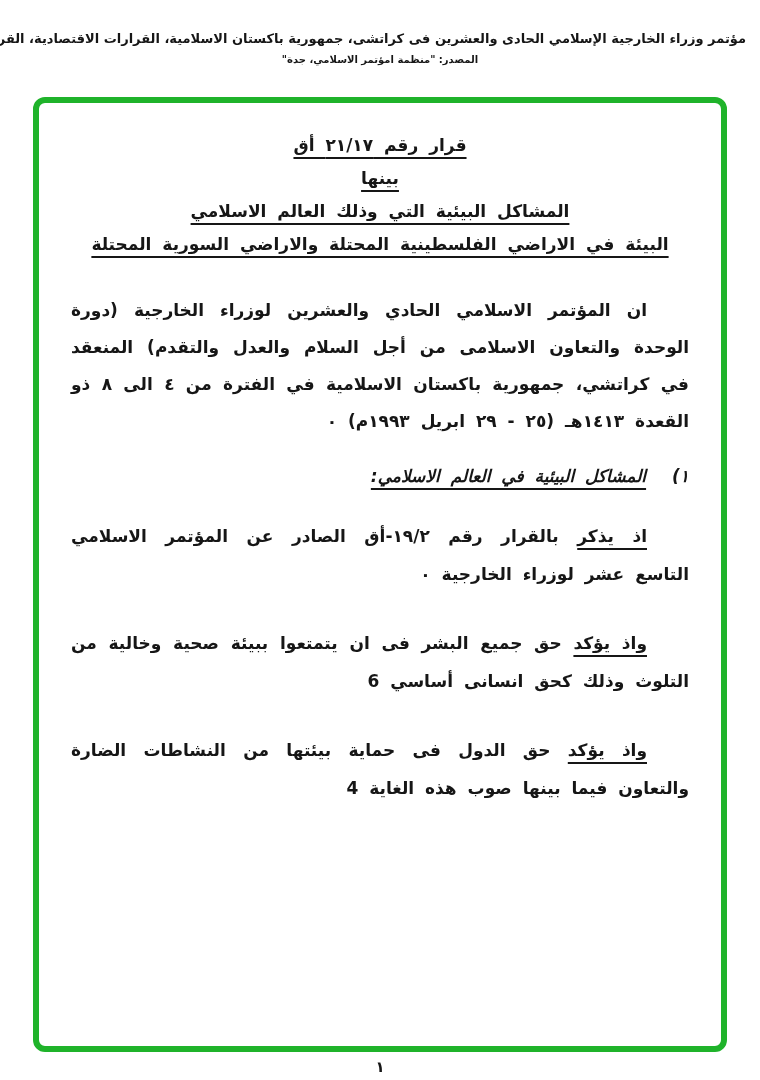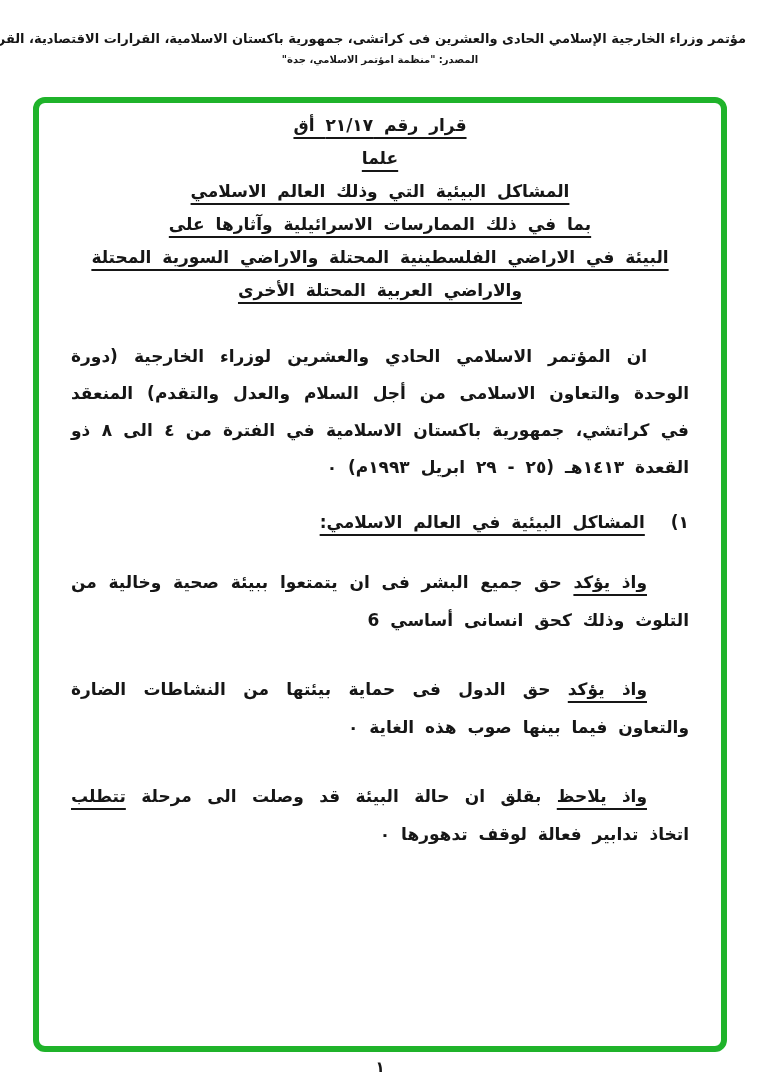--- a/index.html
+++ b/index.html
@@ -15,36 +15,36 @@
   .hdr-line1 {
     font-size:13px; font-weight:bold; line-height:17px;
     padding:0 14px; white-space:nowrap;
   }
   .hdr-source { margin-top:7px; font-size:10px; font-weight:bold; }
 
   
   .green-box {
     position:absolute; left:33px; top:97px; width:694px; height:955px;
     box-sizing:border-box; border:6px solid #0ea5e9; border-radius:12px;
-    padding:12px 32px 0 32px; direction:rtl; background:#ffffff;
+    padding:32px 32px 0 32px; direction:rtl; background:#ffffff;
   }
 
   .title-block { text-align:center; }
   .t-line {
     font-size:17px; font-weight:bold; line-height:20px; margin-bottom:13px;
     text-decoration:underline; text-decoration-thickness:2px; text-underline-offset:6px;
     word-spacing:5px;
   }
 
   .preamble {
     margin:38px 0 0 0; font-size:17px; font-weight:bold; line-height:37px;
     text-align:justify; text-indent:42px; word-spacing:5px;
   }
 
-  .section-heading { margin-top:26px; font-size:17px; font-weight:bold; word-spacing:5px; }
+  .section-heading { margin-top:26px; font-size:17px; font-weight:bold; word-spacing:5px;font-style:italic; }
   .sec-num { display:inline-block; margin-left:26px; }
   .u {
     text-decoration:underline; text-decoration-thickness:2px; text-underline-offset:6px;
   }
 
   .clause {
     margin:31px 0 0 0; font-size:17px; font-weight:bold; line-height:38px;
     text-align:justify; text-indent:42px; word-spacing:5px;
   }
 
@@ -60,36 +60,34 @@
 
   <div class="hdr">
     <div class="hdr-line1">مؤتمر وزراء الخارجية الإسلامي الحادى والعشرين فى كراتشى، جمهورية باكستان الاسلامية، القرارات الاقتصادية، القرار الرقم٢١/١٧-أق</div>
     <div class="hdr-source">المصدر:  "منظمة امؤتمر الاسلامي، جدة"</div>
   </div>
 
   <div class="green-box" style="border-color: rgb(31, 179, 42);">
 
     <div class="title-block">
       <div class="t-line">قرار رقم ٢١/١٧ أق</div>
-      <div class="t-line">علما</div>
+      <div class="t-line">بينها</div>
       <div class="t-line">المشاكل البيئية التي وذلك العالم الاسلامي</div>
-      <div class="t-line">بما في ذلك الممارسات الاسرائيلية وآثارها على</div>
       <div class="t-line">البيئة في الاراضي الفلسطينية المحتلة والاراضي السورية المحتلة</div>
-      <div class="t-line">والاراضي العربية المحتلة الأخرى</div>
     </div>
 
     <p class="preamble">ان المؤتمر الاسلامي الحادي والعشرين لوزراء الخارجية (دورة الوحدة والتعاون الاسلامى من أجل السلام والعدل والتقدم) المنعقد في كراتشي، جمهورية باكستان الاسلامية في الفترة من ٤ الى ٨ ذو القعدة ١٤١٣هـ (٢٥ - ٢٩ ابريل ١٩٩٣م) ٠</p>
 
     <div class="section-heading">
       <span class="sec-num">١)</span><span class="u">المشاكل البيئية في العالم الاسلامي:</span>
     </div>
 
     <div id="clauses">
+        <p class="clause"><span class="u">اذ يذكر</span><span> بالقرار رقم ١٩/٢-أق الصادر عن المؤتمر الاسلامي التاسع عشر لوزراء الخارجية ٠</span></p>
         <p class="clause"><span class="u">واذ يؤكد</span><span> حق جميع البشر فى ان يتمتعوا ببيئة صحية وخالية من التلوث وذلك كحق انسانى أساسي 6</span></p>
-        <p class="clause"><span class="u">واذ يؤكد</span><span> حق الدول فى حماية بيئتها من النشاطات الضارة والتعاون فيما بينها صوب هذه الغاية ٠</span></p>
-        <p class="clause"><span class="u">واذ يلاحظ</span><span> بقلق ان حالة البيئة قد وصلت الى مرحلة </span><span class="u">تتطلب</span><span> اتخاذ تدابير فعالة لوقف تدهورها ٠</span></p>
+        <p class="clause"><span class="u">واذ يؤكد</span><span> حق الدول فى حماية بيئتها من النشاطات الضارة والتعاون فيما بينها صوب هذه الغاية 4</span></p>
       </div>
 
   </div>
 
   <div class="page-number">١</div>
 
 </div>
 
 </body></html>

